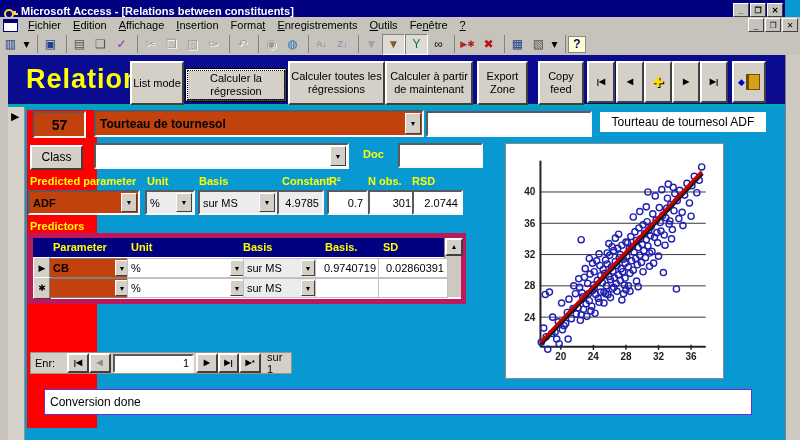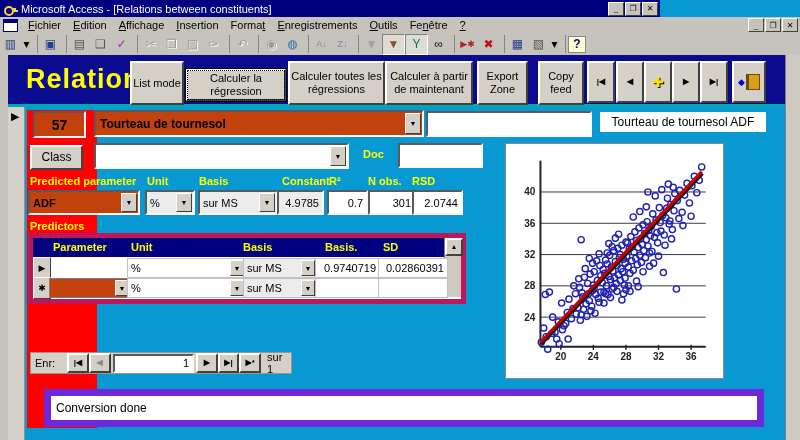--- a/index.html
+++ b/index.html
@@ -1,21 +1,21 @@
 <!DOCTYPE html>
 <html><head>
 <meta charset="utf-8">
 <style>
   html,body{margin:0;padding:0}
   body{width:800px;height:440px;overflow:hidden;position:relative;
        font-family:"Liberation Sans",sans-serif;background:#0899d2;font-size:11px}
   .abs{position:absolute}
   
-  .titlebar{left:0;top:0;width:660px;height:17px;background:#000080;color:#fff;
-            display:flex;align-items:center;font-weight:normal;font-size:11px}
+  .titlebar{left:0;top:0;width:785px;height:17px;background:#000080;color:#fff;
+            display:flex;align-items:flex-end;font-weight:bold;font-size:11px}
   .menubar{left:0;top:17px;width:800px;height:16px;background:#c6c3bd;display:flex;
            align-items:center;border-bottom:1px solid #fff}
   .menu-item{padding:16px 6px;color:#000;cursor:default}
   .toolbar{left:0;top:33px;width:800px;height:22px;background:#c6c3bd;display:flex;
            align-items:center;border-bottom:1px solid #808080}
   .tb-btn{width:21px;height:19px;display:flex;align-items:center;justify-content:center;
           font-size:12px;line-height:1;color:#333}
   .tb-btn.disabled{color:#9d9a93;text-shadow:1px 1px 0 #fff}
   .tb-btn.pressed{border:1px solid;border-color:#808080 #fff #fff #808080;background:#dedbd5}
   .tb-sep{width:4px;height:18px;border-right:1px solid #868378;margin:0 2px 0 1px}
@@ -212,20 +212,24 @@
     <span class="abs" style="left:210px;top:3px">Basis</span>
     <span class="abs" style="left:292px;top:3px">Basis.</span>
     <span class="abs" style="left:350px;top:3px">SD</span>
   </div>
   <div class="abs" style="left:411px;top:0;width:16px;height:59px;background:#cdc9c0;border-left:1px solid #808080">
     <div class="btn" style="width:14px;height:14px;font-size:7px">▲</div>
   </div>
 
   <div class="abs" style="left:0;top:19px;width:411px;height:20px">
     <span class="selcell abs" style="left:0;top:0;width:16px;height:20px">▶</span>
+    <span class="abs field yellow" style="left:16px;top:1px;width:77px;height:18px;font-weight:bold;font-size:11px;padding-left:3px;border:1px solid #808080">
+      <span>CB</span>
+      <span class="ddbtn" style="width:12px">▼</span>
+    </span>
     <span class="abs field" style="left:94px;top:1px;width:114px;height:18px;font-size:11px;padding-left:3px;border:1px solid #c0c0c0">
       <span>%</span>
       <span class="ddbtn" style="width:12px">▼</span>
     </span>
     <span class="abs field" style="left:210px;top:1px;width:69px;height:18px;font-size:11px;padding-left:3px;background:#ececec;border:1px solid #c0c0c0">
       <span>sur MS</span>
       <span class="ddbtn" style="width:12px">▼</span>
     </span>
     <span class="abs field rt" style="left:282px;top:1px;width:60px;height:18px;font-size:11px;border:1px solid #c0c0c0">0.9740719</span>
     <span class="abs field rt" style="left:345px;top:1px;width:65px;height:18px;font-size:11px;border:1px solid #c0c0c0">0.02860391</span>
@@ -472,13 +476,13 @@
   <span style="margin:0 12px 0 4px;color:#000">Enr:</span>
   <span class="btn navsq" style="width:18px;height:16px">|◀</span>
   <span class="btn navsq" style="width:18px;height:16px;color:#8d8a83">◀</span>
   <span class="field sunken rt" style="width:76px;height:15px;margin:0 2px;font-size:11px">1</span>
   <span class="btn navsq" style="width:18px;height:16px">▶</span>
   <span class="btn navsq" style="width:18px;height:16px">▶|</span>
   <span class="btn navsq" style="width:18px;height:16px">▶*</span>
   <span style="margin-left:6px;color:#000">sur 1</span>
 </div>
 
-<div class="abs field" style="left:44px;top:389px;width:701px;height:24px;border:7px solid #6d28d9;padding-left:5px">Conversion done</div>
+<div class="abs field" style="left:44px;top:389px;width:701px;height:24px;border:1px solid #6d28d9;padding-left:5px">Conversion done</div>
 
 </body></html>

